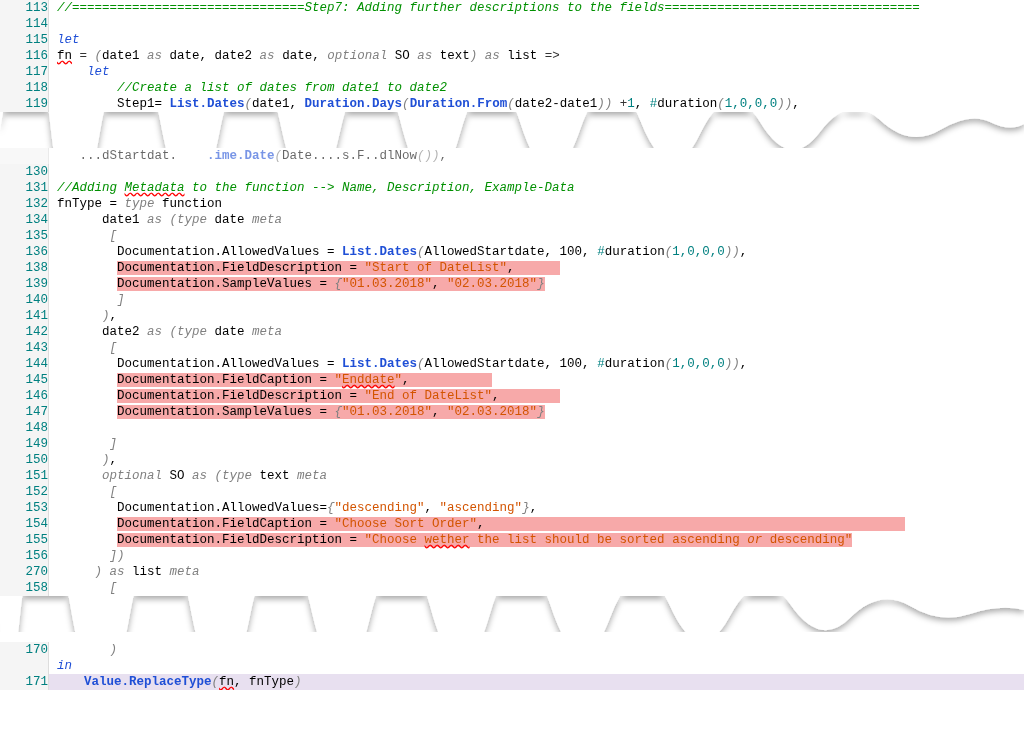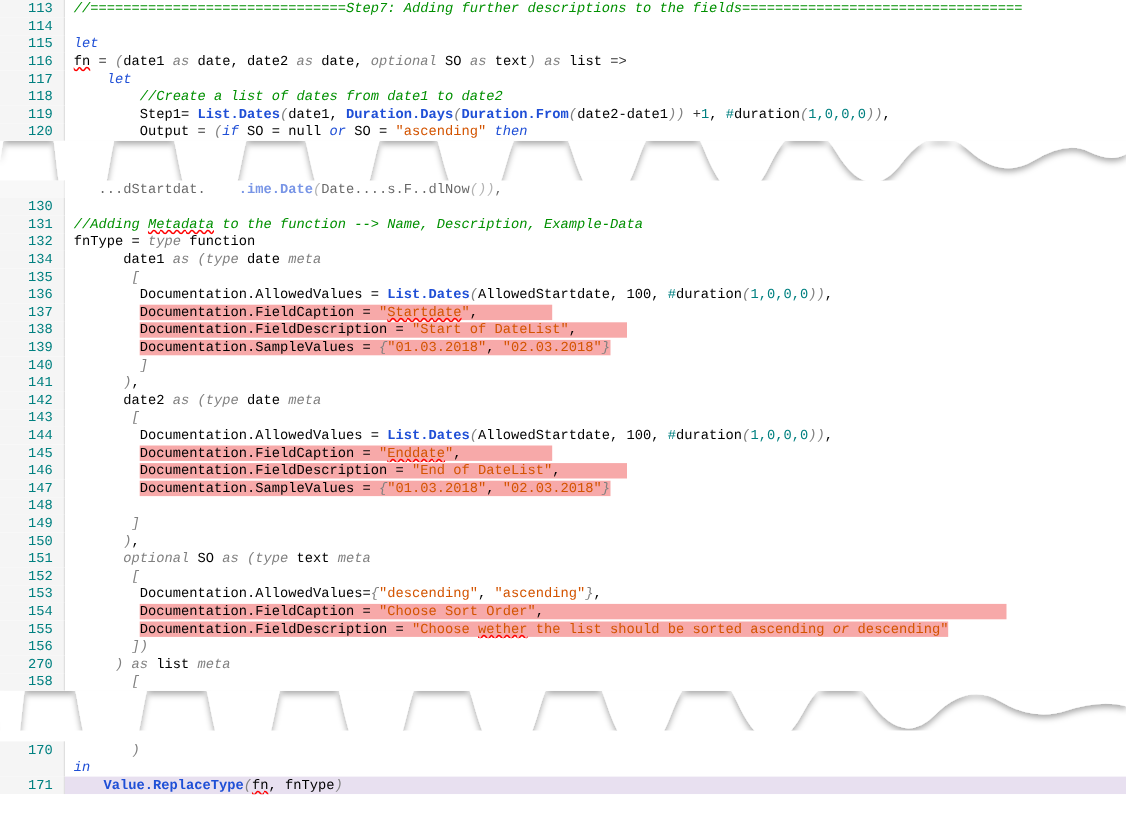--- a/index.html
+++ b/index.html
@@ -17,21 +17,20 @@
     width: 1024px;
   }
   .line {
     display: flex;
     height: 16px;
     white-space: pre;
   }
   .gutter {
     width: 48px;
     text-align: right;
-    padding-right: 10px;
     color: #008080;
     background: #f5f5f5;
     border-right: 1px solid #ddd;
     user-select: none;
     flex-shrink: 0;
   }
   .code {
     padding-left: 8px;
     flex-grow: 1;
   }
@@ -82,24 +81,20 @@
     <div class="code">    <span class="c-kw">let</span></div>
   </div>
   <div class="line">
     <div class="gutter">118</div>
     <div class="code">        <span class="c-comment">//Create a list of dates from date1 to date2</span></div>
   </div>
   <div class="line">
     <div class="gutter">119</div>
     <div class="code">        <span class="c-name">Step1= </span><span class="c-func">List.Dates</span><span class="c-paren">(</span><span class="c-name">date1, </span><span class="c-func">Duration.Days</span><span class="c-paren">(</span><span class="c-func">Duration.From</span><span class="c-paren">(</span><span class="c-name">date2-date1</span><span class="c-paren">))</span><span class="c-op"> +</span><span class="c-num">1</span><span>, </span><span class="c-num">#</span><span class="c-name">duration</span><span class="c-paren">(</span><span class="c-num">1,0,0,0</span><span class="c-paren">))</span><span>,</span></div>
   </div>
-  <div class="line">
-    <div class="gutter">120</div>
-    <div class="code">        <span class="c-name">Output </span><span class="c-op">= </span><span class="c-paren">(</span><span class="c-kw">if</span><span class="c-name"> SO = null </span><span class="c-kw">or</span><span class="c-name"> SO = </span><span class="c-str">"ascending"</span><span class="c-kw"> then</span></div>
-  </div>
 
   <div class="tear">
     <svg width="1024" height="36" viewBox="0 0 1024 36">
       <defs>
           <filter id="s1">
             <feDropShadow dx="0" dy="3" stdDeviation="3" flood-opacity="0.35"></feDropShadow>
           </filter>
         </defs>
       <path filter="url(#s1)" fill="#ffffff" d="M0,0 L1024,0 L1024,12 Q1010,20 990,10 T940,18 T880,8 T820,20 T760,10 T700,22 T640,8 T580,18 T520,10 T460,22 T400,8 T340,20 T280,10 T220,18 T160,8 T100,20 T50,10 T0,18 Z"></path>
     </svg>
@@ -109,21 +104,20 @@
     <div class="gutter"></div>
     <div class="code"><span class="c-name">   ...dStartdat.    </span><span class="c-func">.ime.Date</span><span class="c-paren">(</span><span class="c-name">Date....s.F..dlNow</span><span class="c-paren">())</span><span>,</span></div>
   </div>
 
   <div class="line"><div class="gutter">130</div><div class="code"></div></div>
   <div class="line"><div class="gutter">131</div><div class="code"><span class="c-comment">//Adding </span><span class="c-comment c-squig">Metadata</span><span class="c-comment"> to the function --&gt; Name, Description, Example-Data</span></div></div>
   <div class="line"><div class="gutter">132</div><div class="code"><span class="c-name">fnType = </span><span class="c-ital">type</span><span class="c-name"> function</span></div></div>
   <div class="line"><div class="gutter">134</div><div class="code">      <span class="c-name">date1 </span><span class="c-ital">as </span><span class="c-paren">(</span><span class="c-ital">type</span><span class="c-name"> date </span><span class="c-ital">meta</span></div></div>
   <div class="line"><div class="gutter">135</div><div class="code">       <span class="c-paren">[</span></div></div>
   <div class="line"><div class="gutter">136</div><div class="code">        <span class="c-name">Documentation.AllowedValues = </span><span class="c-func">List.Dates</span><span class="c-paren">(</span><span class="c-name">AllowedStartdate, 100, </span><span class="c-num">#</span><span class="c-name">duration</span><span class="c-paren">(</span><span class="c-num">1,0,0,0</span><span class="c-paren">))</span><span>,</span></div></div>
-  <div class="line"><div class="gutter">137</div><div class="code">        <span class="hilite"><span class="c-name">Documentation.FieldCaption = </span><span class="c-str">"</span><span class="c-str c-squig">Startdate</span><span class="c-str">"</span><span>,</span>         </span></div></div>
   <div class="line"><div class="gutter">138</div><div class="code">        <span class="hilite"><span class="c-name">Documentation.FieldDescription = </span><span class="c-str">"Start of DateList"</span><span>,</span>      </span></div></div>
   <div class="line"><div class="gutter">139</div><div class="code">        <span class="hilite"><span class="c-name">Documentation.SampleValues = </span><span class="c-paren">{</span><span class="c-str">"01.03.2018"</span><span>, </span><span class="c-str">"02.03.2018"</span><span class="c-paren">}</span></span></div></div>
   <div class="line"><div class="gutter">140</div><div class="code">        <span class="c-paren">]</span></div></div>
   <div class="line"><div class="gutter">141</div><div class="code">      <span class="c-paren">)</span><span>,</span></div></div>
   <div class="line"><div class="gutter">142</div><div class="code">      <span class="c-name">date2 </span><span class="c-ital">as </span><span class="c-paren">(</span><span class="c-ital">type</span><span class="c-name"> date </span><span class="c-ital">meta</span></div></div>
   <div class="line"><div class="gutter">143</div><div class="code">       <span class="c-paren">[</span></div></div>
   <div class="line"><div class="gutter">144</div><div class="code">        <span class="c-name">Documentation.AllowedValues = </span><span class="c-func">List.Dates</span><span class="c-paren">(</span><span class="c-name">AllowedStartdate, 100, </span><span class="c-num">#</span><span class="c-name">duration</span><span class="c-paren">(</span><span class="c-num">1,0,0,0</span><span class="c-paren">))</span><span>,</span></div></div>
   <div class="line"><div class="gutter">145</div><div class="code">        <span class="hilite"><span class="c-name">Documentation.FieldCaption = </span><span class="c-str">"</span><span class="c-str c-squig">Enddate</span><span class="c-str">"</span><span>,</span>           </span></div></div>
   <div class="line"><div class="gutter">146</div><div class="code">        <span class="hilite"><span class="c-name">Documentation.FieldDescription = </span><span class="c-str">"End of DateList"</span><span>,</span>        </span></div></div>
   <div class="line"><div class="gutter">147</div><div class="code">        <span class="hilite"><span class="c-name">Documentation.SampleValues = </span><span class="c-paren">{</span><span class="c-str">"01.03.2018"</span><span>, </span><span class="c-str">"02.03.2018"</span><span class="c-paren">}</span></span></div></div>

